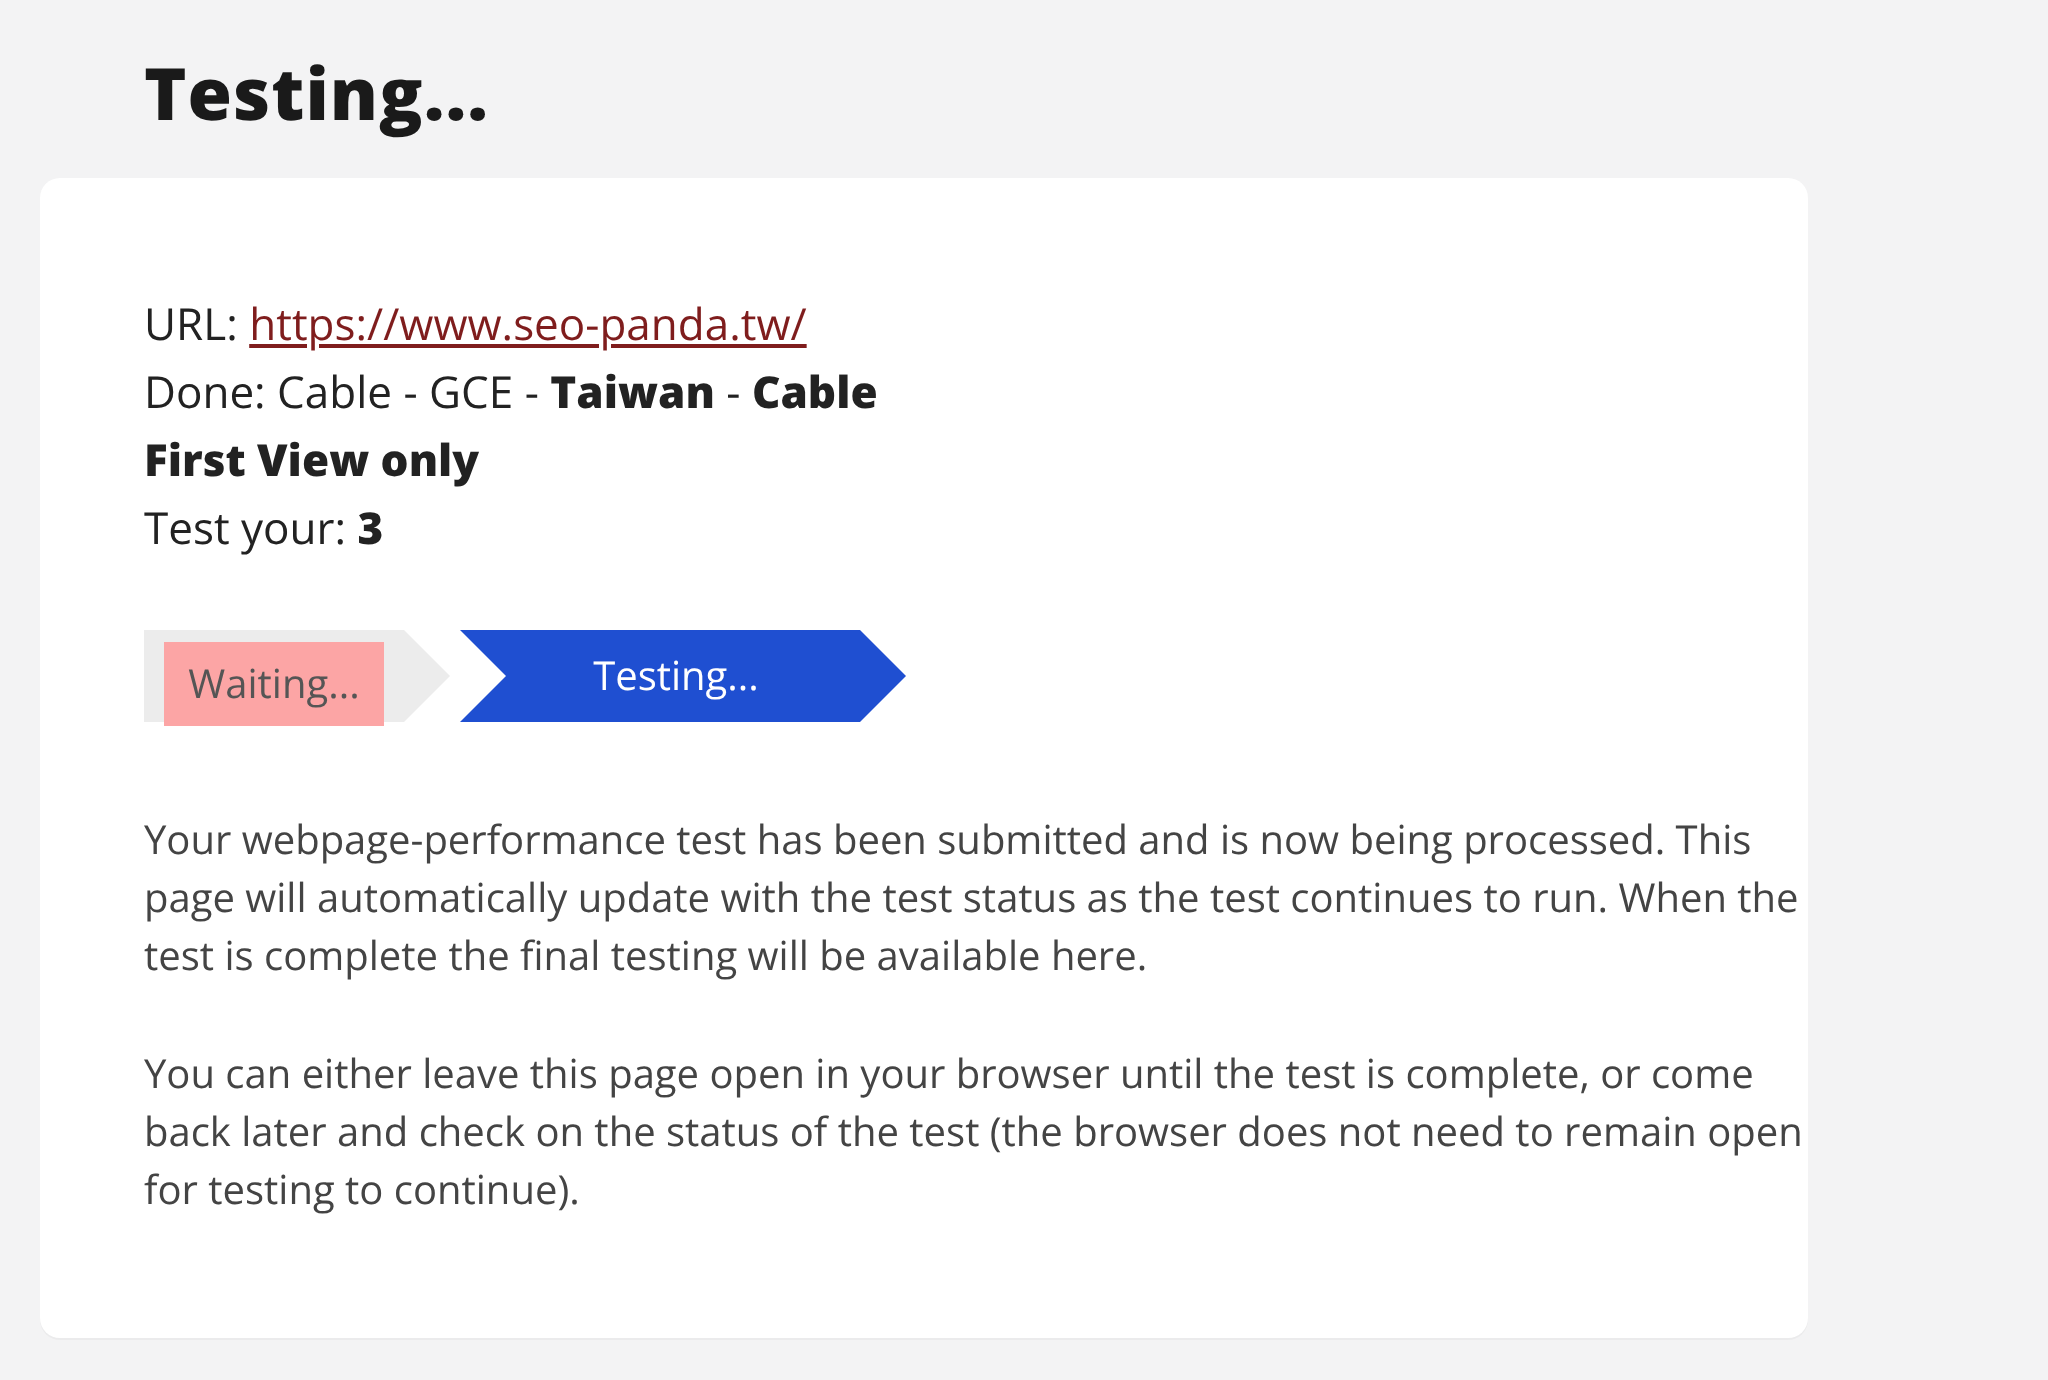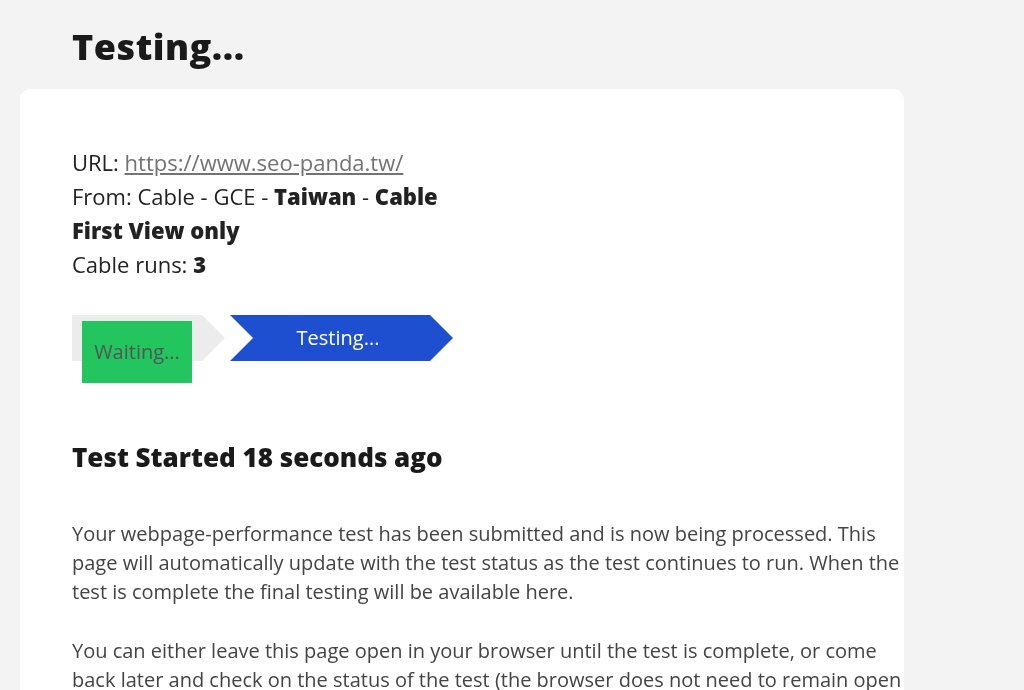--- a/index.html
+++ b/index.html
@@ -25,21 +25,21 @@
       background: #fff;
       border-radius: 10px;
       margin-left: 20px;
       padding: 58px 0 60px 52px;
       box-shadow: 0 1px 0 rgba(0,0,0,0.03);
     }
 
     
     .meta { font-size: 22px; line-height: 1.45; color: #222; }
     .meta-line { margin-bottom: 2px; }
-    .meta .url-link { color: #737373; text-decoration: underline; }
+    .meta .url-link { color: #7f1d1d; text-decoration: underline; }
     .meta .bold { font-weight: 800; }
 
     
     .progress {
       margin-top: 34px;
       height: 46px;
       display: flex;
     }
     .step {
       position: relative;
@@ -73,22 +73,22 @@
       border-bottom: 23px solid transparent;
       border-left: 23px solid #fff;
     }
     .step:not(.start) { padding-left: 16px; }
 
     .step.waiting {
       width: 130px;
     }
     .step.waiting .waiting-inner {
       display: inline-block;
-      background: #22c55e;
-      padding: 14px 12px;
+      background: #fca5a5;
+      padding: 4px 12px;
       line-height: 34px;
       margin-top: 6px;
       font-size: 20px;
     }
 
     .step.active {
       background: #1f4fd1;
       color: #fff;
       width: 200px;
     }
@@ -119,42 +119,41 @@
   <h1 class="page-title">Testing...</h1>
 
   <div class="card">
 
     <div class="meta">
       <div class="meta-line">
         <span>URL:</span>
         <a href="#" class="url-link">https://www.seo-panda.tw/</a>
       </div>
       <div class="meta-line">
-        <span>From:</span>
+        <span>Done:</span>
         <span>Cable - GCE</span>
         <span> - </span><span class="bold">Taiwan</span>
         <span> - </span><span class="bold">Cable</span>
       </div>
       <div class="meta-line bold">First View only</div>
       <div class="meta-line">
-        <span>Cable runs:</span>
+        <span>Test your:</span>
         <span class="bold">3</span>
       </div>
     </div>
 
     <div class="progress">
       <div class="step start waiting">
         <span class="waiting-inner">Waiting...</span>
       </div>
       <div class="step active">
         <span>Testing...</span>
       </div>
     </div>
 
-    <h2 class="status-heading">Test Started 18 seconds ago</h2>
 
     <div class="status-body">
       <p>Your webpage-performance test has been submitted and is now being processed. This page will automatically update with the test status as the test continues to run. When the test is complete the final testing will be available here.</p>
       <p>You can either leave this page open in your browser until the test is complete, or come back later and check on the status of the test (the browser does not need to remain open for testing to continue).</p>
     </div>
 
   </div>
 </div>
 
 </body></html>

